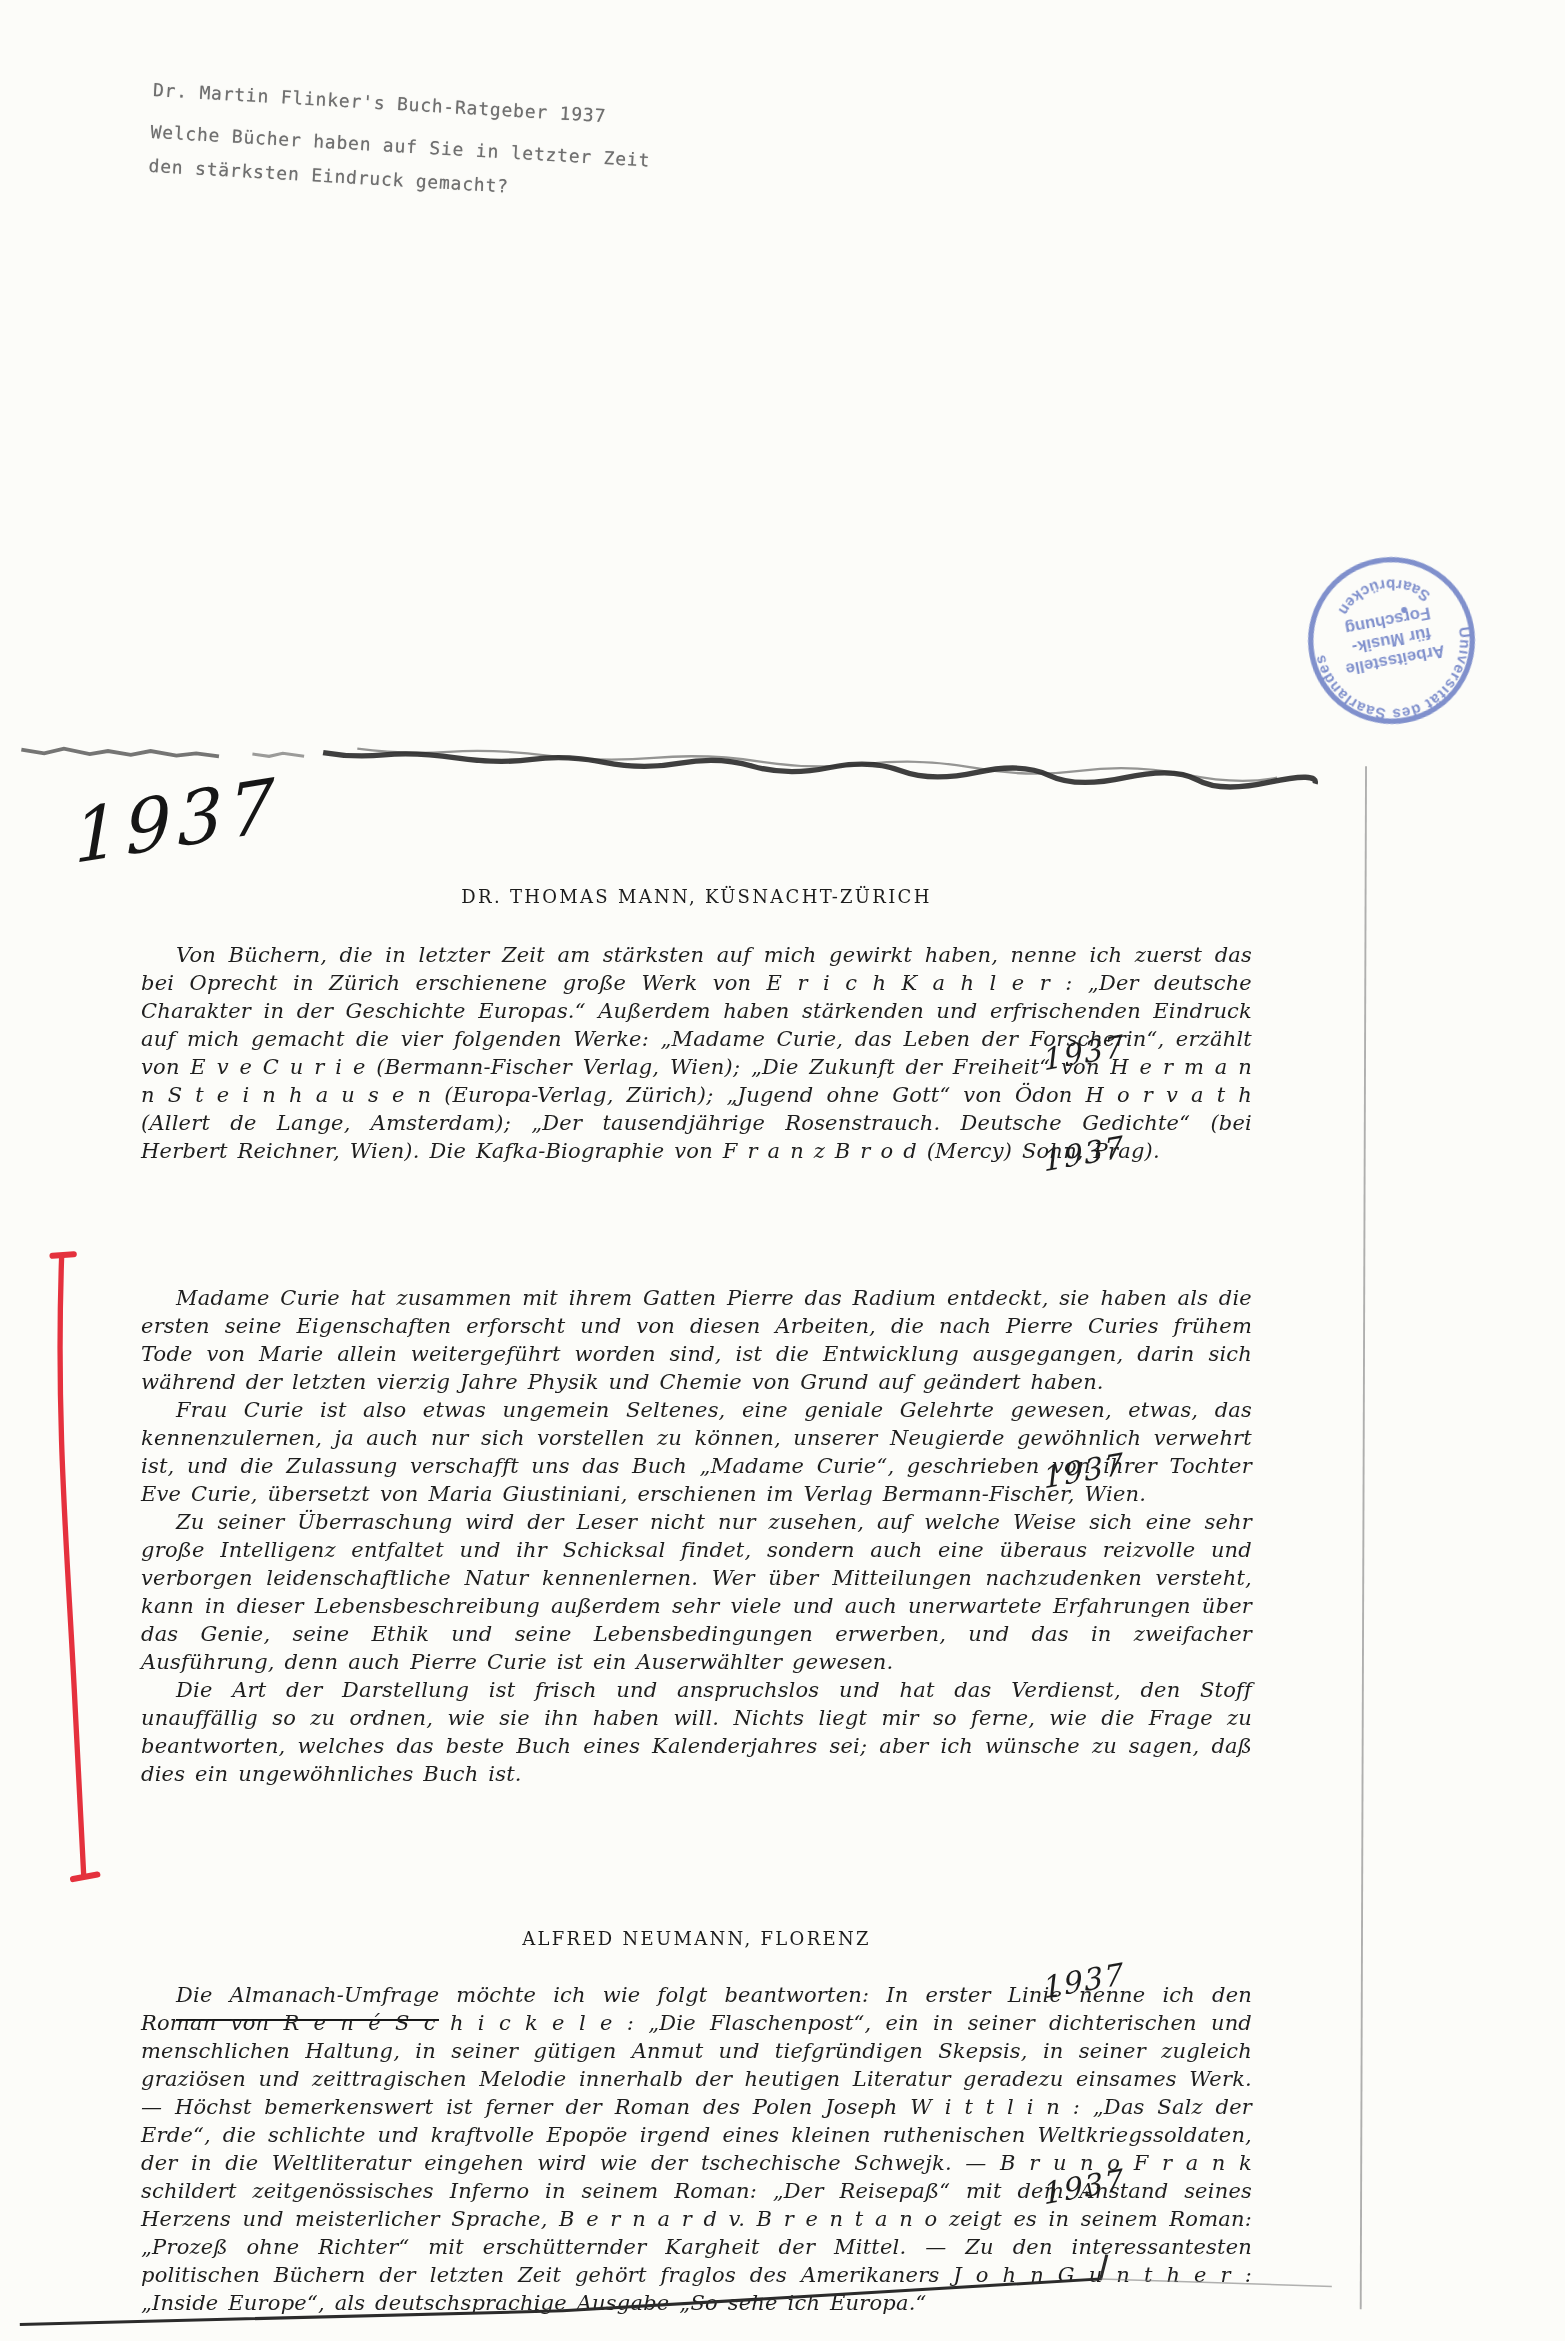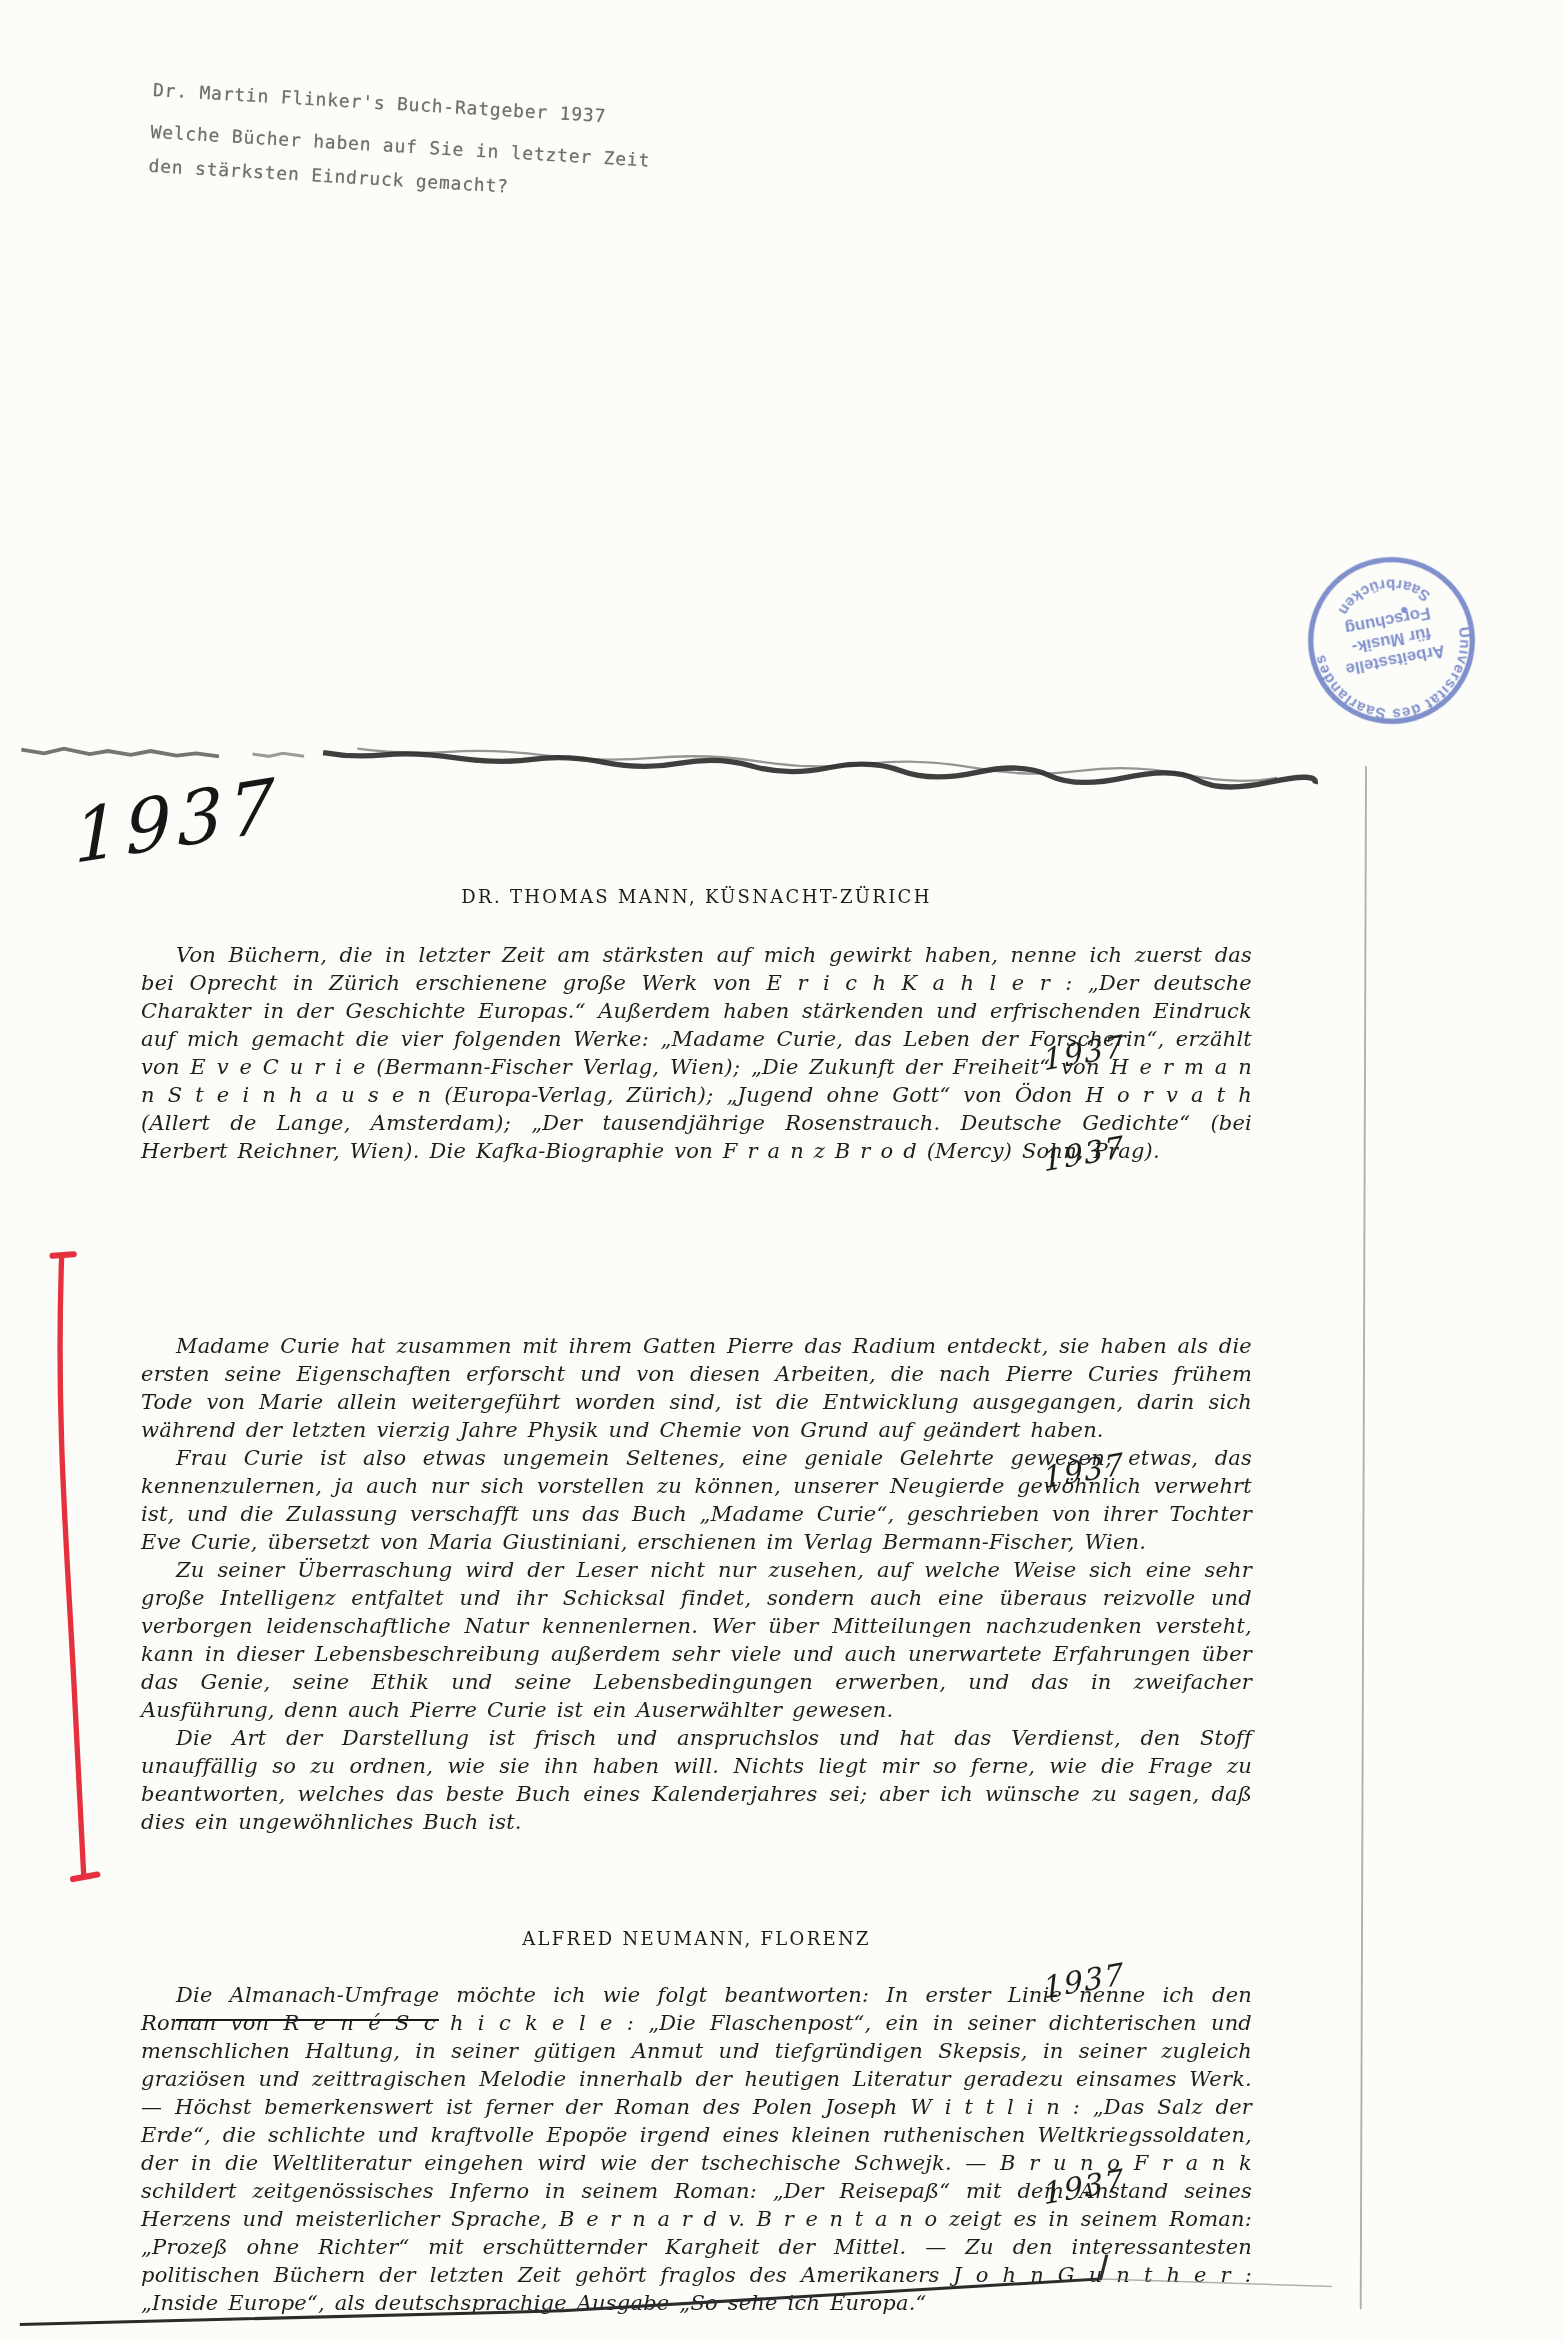--- a/index.html
+++ b/index.html
@@ -97,21 +97,21 @@
     </g>
   </svg>
 
   <div class="year-large">1937</div>
 
   <div class="head" style="top:886px">DR. THOMAS MANN, KÜSNACHT-ZÜRICH</div>
   <div class="body-text" style="top:941px">
     <p>Von Büchern, die in letzter Zeit am stärksten auf mich gewirkt haben, nenne ich zuerst das bei Oprecht in Zürich erschienene große Werk von E r i c h  K a h l e r :  „Der deutsche Charakter in der Geschichte Europas.“ Außerdem haben stärkenden und erfrischenden Eindruck auf mich gemacht die vier folgenden Werke: „Madame Curie, das Leben der Forscherin“, erzählt von E v e  C u r i e  (Bermann-Fischer Verlag, Wien); „Die Zukunft der Freiheit“ von H e r m a n n  S t e i n h a u s e n  (Europa-Verlag, Zürich); „Jugend ohne Gott“ von Ödon H o r v a t h  (Allert de Lange, Amsterdam); „Der tausendjährige Rosenstrauch. Deutsche Gedichte“ (bei Herbert Reichner, Wien). Die Kafka-Biographie von F r a n z  B r o d  (Mercy) Sohn, Prag).</p>
   </div>
 
-  <div class="body-text" style="top:1332px">
+  <div class="body-text" style="top:1284px">
     <p>Madame Curie hat zusammen mit ihrem Gatten Pierre das Radium entdeckt, sie haben als die ersten seine Eigenschaften erforscht und von diesen Arbeiten, die nach Pierre Curies frühem Tode von Marie allein weitergeführt worden sind, ist die Entwicklung ausgegangen, darin sich während der letzten vierzig Jahre Physik und Chemie von Grund auf geändert haben.</p>
     <p>Frau Curie ist also etwas ungemein Seltenes, eine geniale Gelehrte gewesen, etwas, das kennenzulernen, ja auch nur sich vorstellen zu können, unserer Neugierde gewöhnlich verwehrt ist, und die Zulassung verschafft uns das Buch „Madame Curie“, geschrieben von ihrer Tochter Eve Curie, übersetzt von Maria Giustiniani, erschienen im Verlag Bermann-Fischer, Wien.</p>
     <p>Zu seiner Überraschung wird der Leser nicht nur zusehen, auf welche Weise sich eine sehr große Intelligenz entfaltet und ihr Schicksal findet, sondern auch eine überaus reizvolle und verborgen leidenschaftliche Natur kennenlernen. Wer über Mitteilungen nachzudenken versteht, kann in dieser Lebensbeschreibung außerdem sehr viele und auch unerwartete Erfahrungen über das Genie, seine Ethik und seine Lebensbedingungen erwerben, und das in zweifacher Ausführung, denn auch Pierre Curie ist ein Auserwählter gewesen.</p>
     <p>Die Art der Darstellung ist frisch und anspruchslos und hat das Verdienst, den Stoff unauffällig so zu ordnen, wie sie ihn haben will. Nichts liegt mir so ferne, wie die Frage zu beantworten, welches das beste Buch eines Kalenderjahres sei; aber ich wünsche zu sagen, daß dies ein ungewöhnliches Buch ist.</p>
   </div>
 
   <div class="head" style="top:1928px">ALFRED NEUMANN, FLORENZ</div>
   <div class="body-text" style="top:1981px">
     <p><span class="underline-ink">Die Almanach-Umfrage</span><span> möchte ich wie folgt beantworten: In erster Linie nenne ich den Roman von R e n é  S c h i c k e l e :  „Die Flaschenpost“, ein in seiner dichterischen und menschlichen Haltung, in seiner gütigen Anmut und tiefgründigen Skepsis, in seiner zugleich graziösen und zeittragischen Melodie innerhalb der heutigen Literatur geradezu einsames Werk. — Höchst bemerkenswert ist ferner der Roman des Polen Joseph W i t t l i n :  „Das Salz der Erde“, die schlichte und kraftvolle Epopöe irgend eines kleinen ruthenischen Weltkriegssoldaten, der in die Weltliteratur eingehen wird wie der tschechische Schwejk. — B r u n o  F r a n k  schildert zeitgenössisches Inferno in seinem Roman: „Der Reisepaß“ mit dem Anstand seines Herzens und meisterlicher Sprache, B e r n a r d  v.  B r e n t a n o  zeigt es in seinem Roman: „Prozeß ohne Richter“ mit erschütternder Kargheit der Mittel. — Zu den interessantesten politischen Büchern der letzten Zeit gehört fraglos des Amerikaners J o h n  G u n t h e r :  „Inside Europe“, als deutschsprachige Ausgabe „So sehe ich Europa.“</span></p>
   </div>

